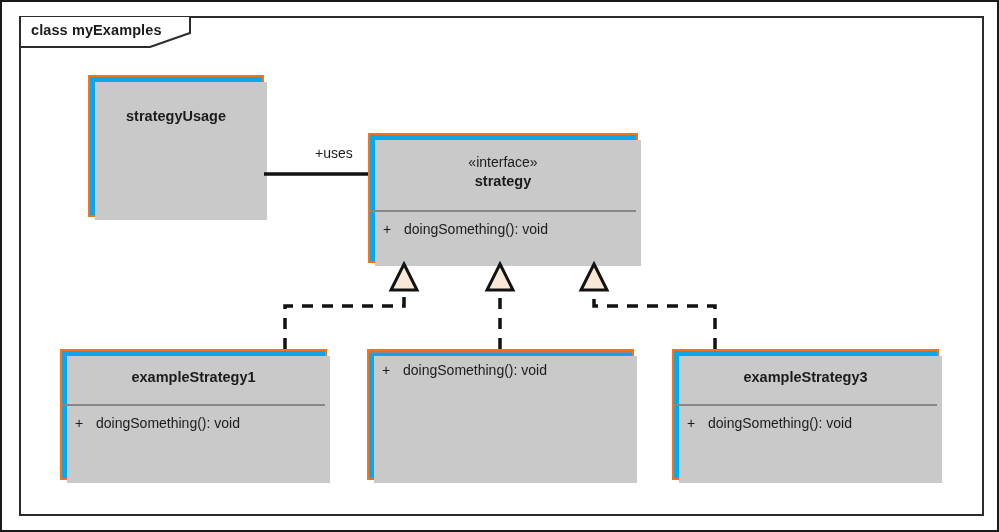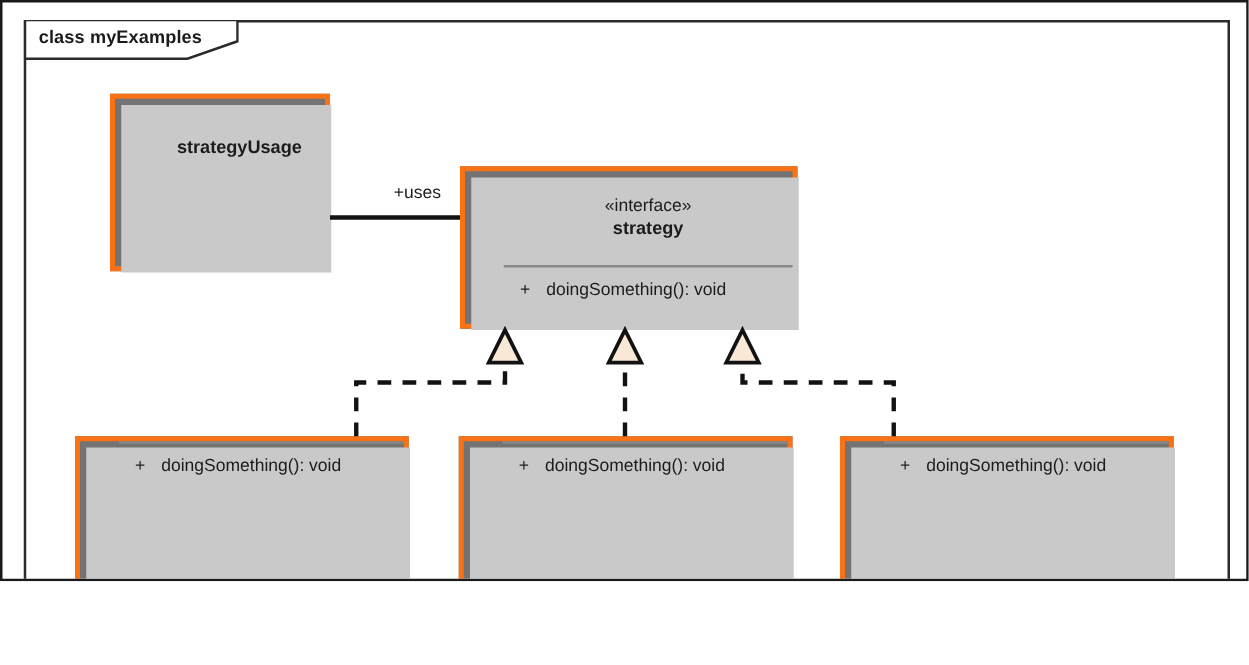--- a/index.html
+++ b/index.html
@@ -7,21 +7,21 @@
     padding: 0;
     background: #ffffff;
   }
   body {
     font-family: "Liberation Sans", sans-serif;
   }
 
   #canvas {
     position: relative;
     width: 999px;
-    height: 465px;
+    height: 532px;
     background: #ffffff;
     box-sizing: border-box;
     border: 2px solid #1a1a1a;
     overflow: hidden;
   }
 
   
   .frame {
     position: absolute;
     left: 17px;
@@ -51,24 +51,23 @@
     color: #1b1b1b;
     letter-spacing: .1px;
     white-space: nowrap;
     z-index: 4;
   }
 
   
   .uml-box {
     position: absolute;
     box-sizing: border-box;
-    background: #737373;
-    border: 4px solid #f97316;
+    background: #0ea5e9;
+    border: 2px solid #f97316;
     z-index: 5;
-    padding-left: 31px;
   }
   .uml-box::after {  
     content: "";
     position: absolute;
     left: 5px;
     top: 5px;
     width: 100%;
     height: 100%;
     background: #c9c9c9;
     z-index: -1;
@@ -163,40 +162,46 @@
     <div class="compartment-divider"></div>
     <div class="box-members">
       <div class="member-row">
         <span class="member-vis">+</span>
         <span>doingSomething(): void</span>
       </div>
     </div>
   </div>
 
   <div class="uml-box" style="left:58px; top:347px; width:267px; height:131px;">
+    <div class="box-header" style="height:53px; justify-content:center;">
+      <div class="class-name">exampleStrategy1</div>
+    </div>
     <div class="compartment-divider"></div>
     <div class="box-members">
       <div class="member-row">
         <span class="member-vis">+</span>
         <span>doingSomething(): void</span>
       </div>
     </div>
   </div>
 
   <div class="uml-box" style="left:365px; top:347px; width:267px; height:131px;">
     <div class="compartment-divider"></div>
     <div class="box-members">
       <div class="member-row">
         <span class="member-vis">+</span>
         <span>doingSomething(): void</span>
       </div>
     </div>
   </div>
 
   <div class="uml-box" style="left:670px; top:347px; width:267px; height:131px;">
+    <div class="box-header" style="height:53px; justify-content:center;">
+      <div class="class-name">exampleStrategy3</div>
+    </div>
     <div class="compartment-divider"></div>
     <div class="box-members">
       <div class="member-row">
         <span class="member-vis">+</span>
         <span>doingSomething(): void</span>
       </div>
     </div>
   </div>
 
   <svg id="connectors" viewBox="0 0 999 532">

